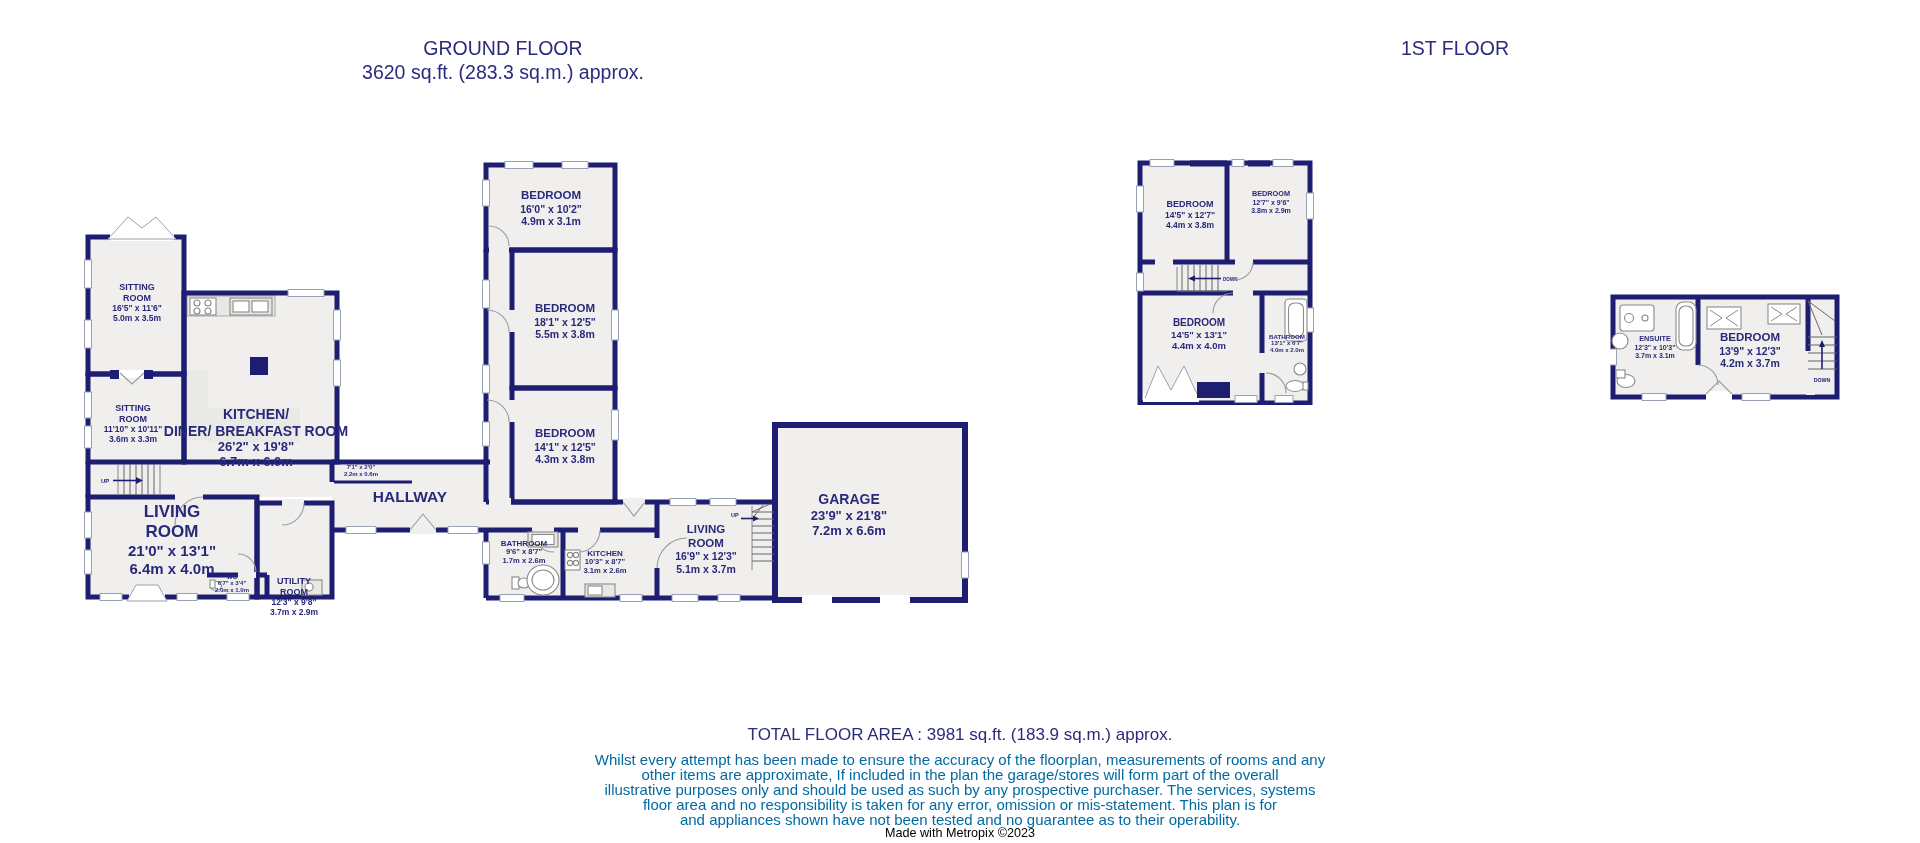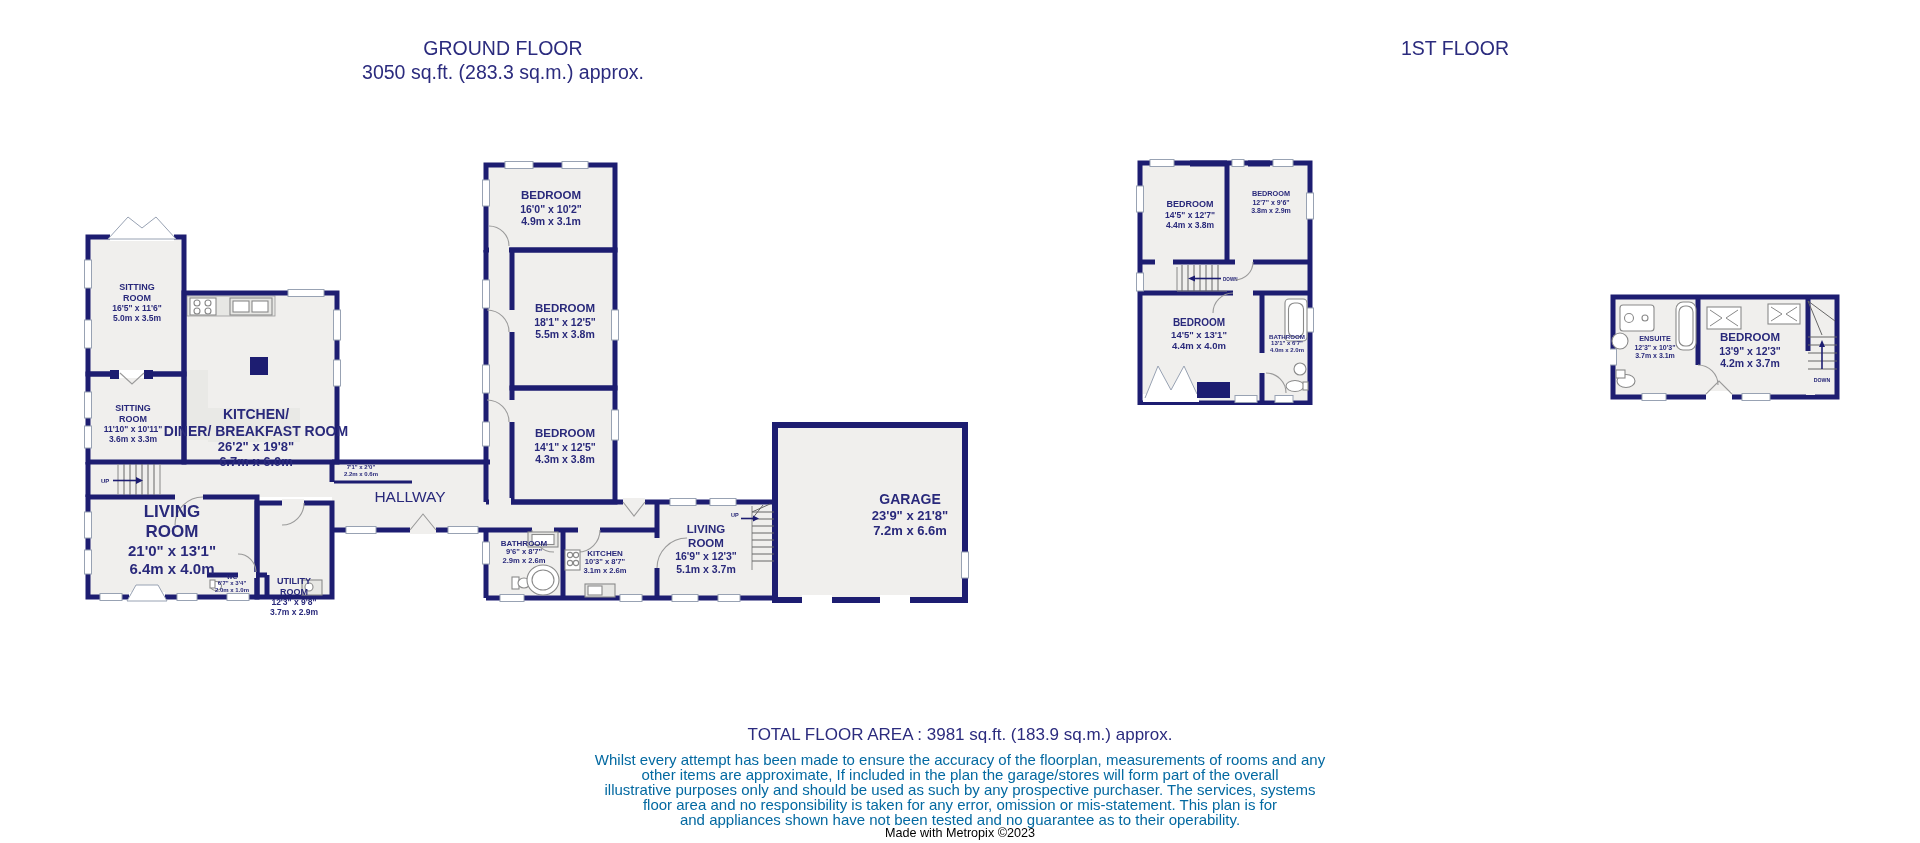--- a/index.html
+++ b/index.html
@@ -46,21 +46,21 @@
   .credit{position:absolute;left:560px;top:826px;width:800px;text-align:center;
       color:#000;font-size:12.6px;}
 </style>
 </head>
 <body>
 
 <div id="page">
 
   <div class="title" style="left:283px;top:36px;width:440px;">
     <div>GROUND FLOOR</div>
-    <div>3050 sq.ft. (283.3 sq.m.) approx.</div>
+    <div>3620 sq.ft. (283.3 sq.m.) approx.</div>
   </div>
   <div class="title" style="left:1235px;top:36px;width:440px;">
     <div>1ST FLOOR</div>
   </div>
 
   <svg class="plan" style="left:80px;top:160px;" width="890" height="450" viewBox="0 0 890 450">
 
     <g>
       <rect class="f" x="8" y="77" width="96" height="137"></rect>
       <rect class="f" x="8" y="214" width="96" height="88"></rect>
@@ -401,21 +401,21 @@
 ROOM</div>
     <div class="rdim">11'10" x 10'11"</div>
     <div class="rdim">3.6m x 3.3m</div>
   </div>
   <div class="rl lg" style="left:256px;top:438px;">
     <div class="rname">KITCHEN/
 DINER/ BREAKFAST ROOM</div>
     <div class="rdim">26'2" x 19'8"</div>
     <div class="rdim">6.7m x 6.0m</div>
   </div>
-  <div class="rl hall" style="left:410px;top:497px;font-weight:normal;color:#29297b;">
+  <div class="rl hall" style="left:410px;top:497px;font-weight:bold;color:#29297b;">
     <div class="rname">HALLWAY</div>
   </div>
   <div class="rl xxs" style="left:361px;top:471px;">
     <div class="rdim">7'1" x 2'0"</div>
     <div class="rdim">2.2m x 0.6m</div>
   </div>
   <div class="rl xl" style="left:172px;top:540px;">
     <div class="rname">LIVING
 ROOM</div>
     <div class="rdim">21'0" x 13'1"</div>
@@ -443,34 +443,34 @@
     <div class="rdim">5.5m x 3.8m</div>
   </div>
   <div class="rl md" style="left:565px;top:446px;">
     <div class="rname">BEDROOM</div>
     <div class="rdim">14'1" x 12'5"</div>
     <div class="rdim">4.3m x 3.8m</div>
   </div>
   <div class="rl sm2" style="left:524px;top:553px;">
     <div class="rname">BATHROOM</div>
     <div class="rdim">9'6" x 8'7"</div>
-    <div class="rdim">2.9m x 2.6m</div>
+    <div class="rdim">1.7m x 2.6m</div>
   </div>
   <div class="rl sm2" style="left:605px;top:563px;">
     <div class="rname">KITCHEN</div>
     <div class="rdim">10'3" x 8'7"</div>
     <div class="rdim">3.1m x 2.6m</div>
   </div>
   <div class="rl md" style="left:706px;top:549px;">
     <div class="rname">LIVING
 ROOM</div>
     <div class="rdim">16'9" x 12'3"</div>
     <div class="rdim">5.1m x 3.7m</div>
   </div>
-  <div class="rl lg" style="left:910px;top:515px;">
+  <div class="rl lg" style="left:849px;top:515px;">
     <div class="rname">GARAGE</div>
     <div class="rdim">23'9" x 21'8"</div>
     <div class="rdim">7.2m x 6.6m</div>
   </div>
   <div class="rl sm" style="left:1190px;top:214px;">
     <div class="rname">BEDROOM</div>
     <div class="rdim">14'5" x 12'7"</div>
     <div class="rdim">4.4m x 3.8m</div>
   </div>
   <div class="rl xs" style="left:1271px;top:203px;">

